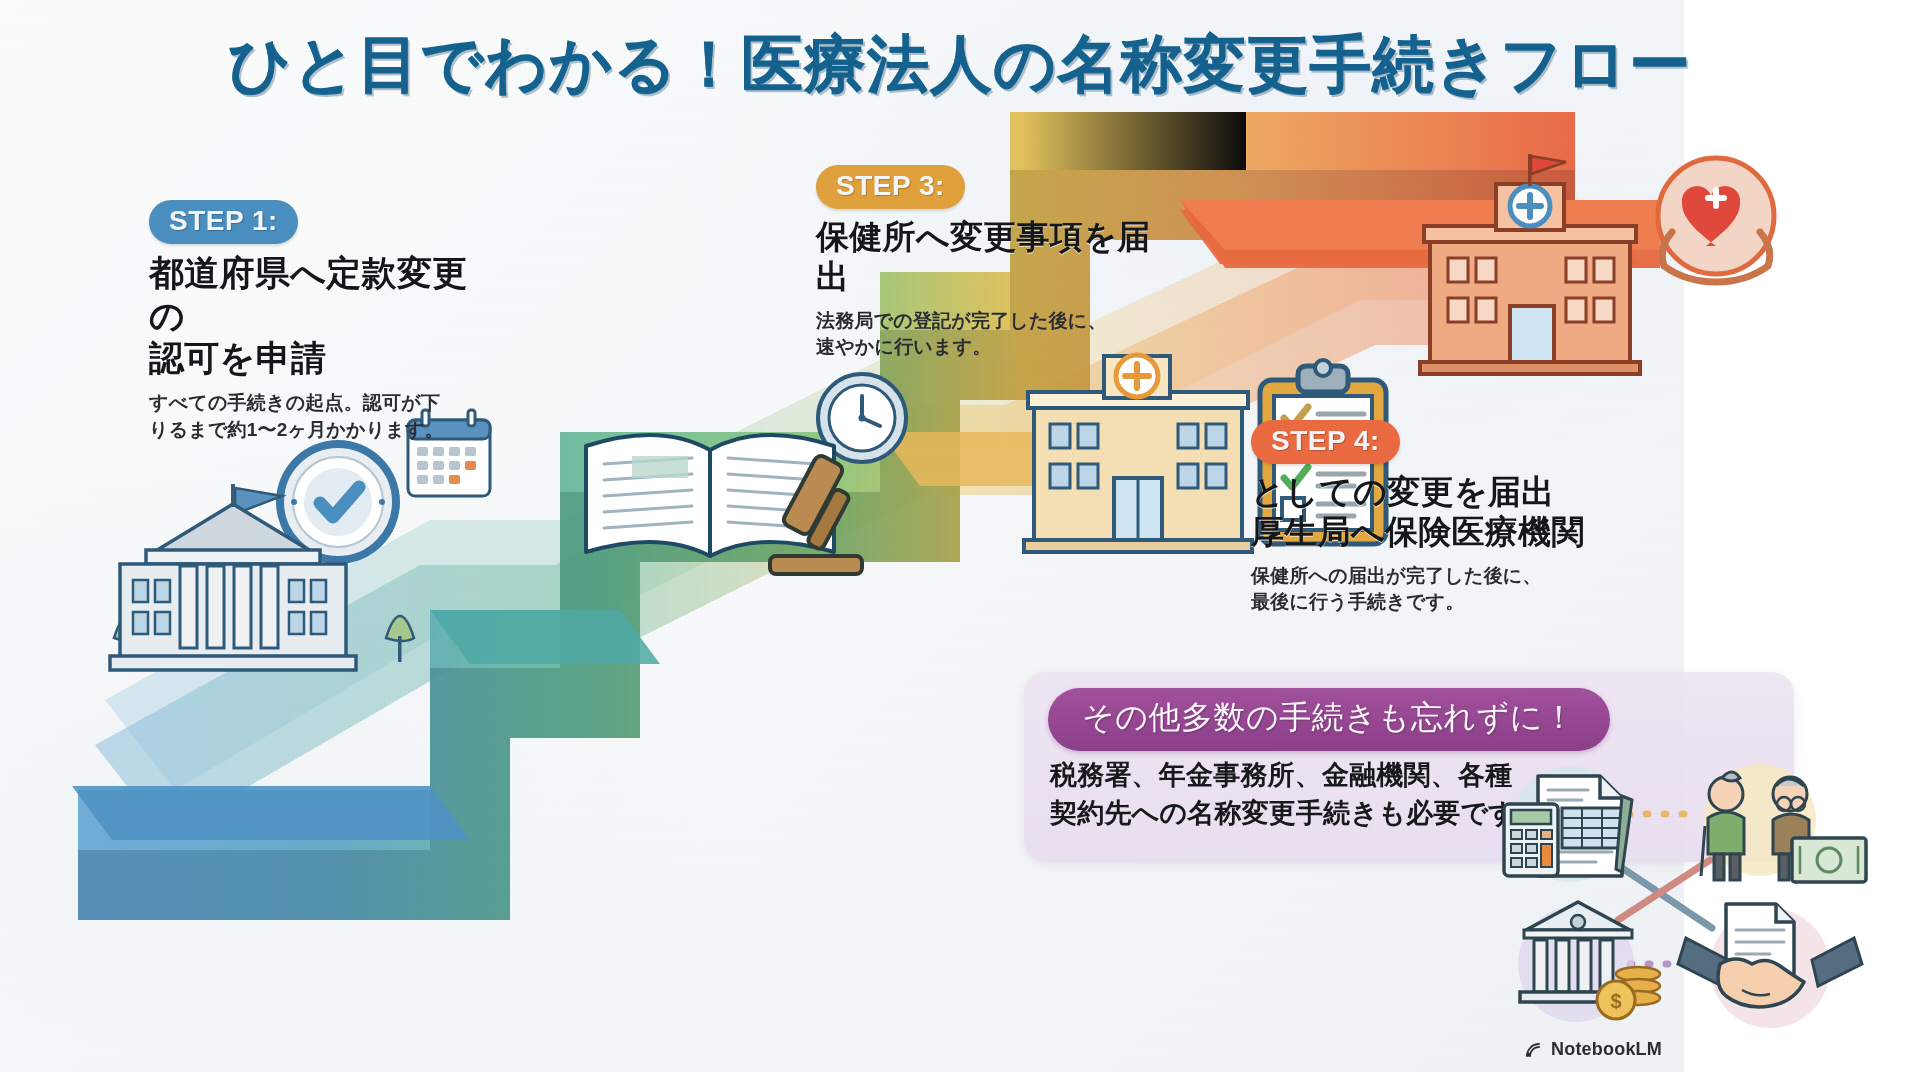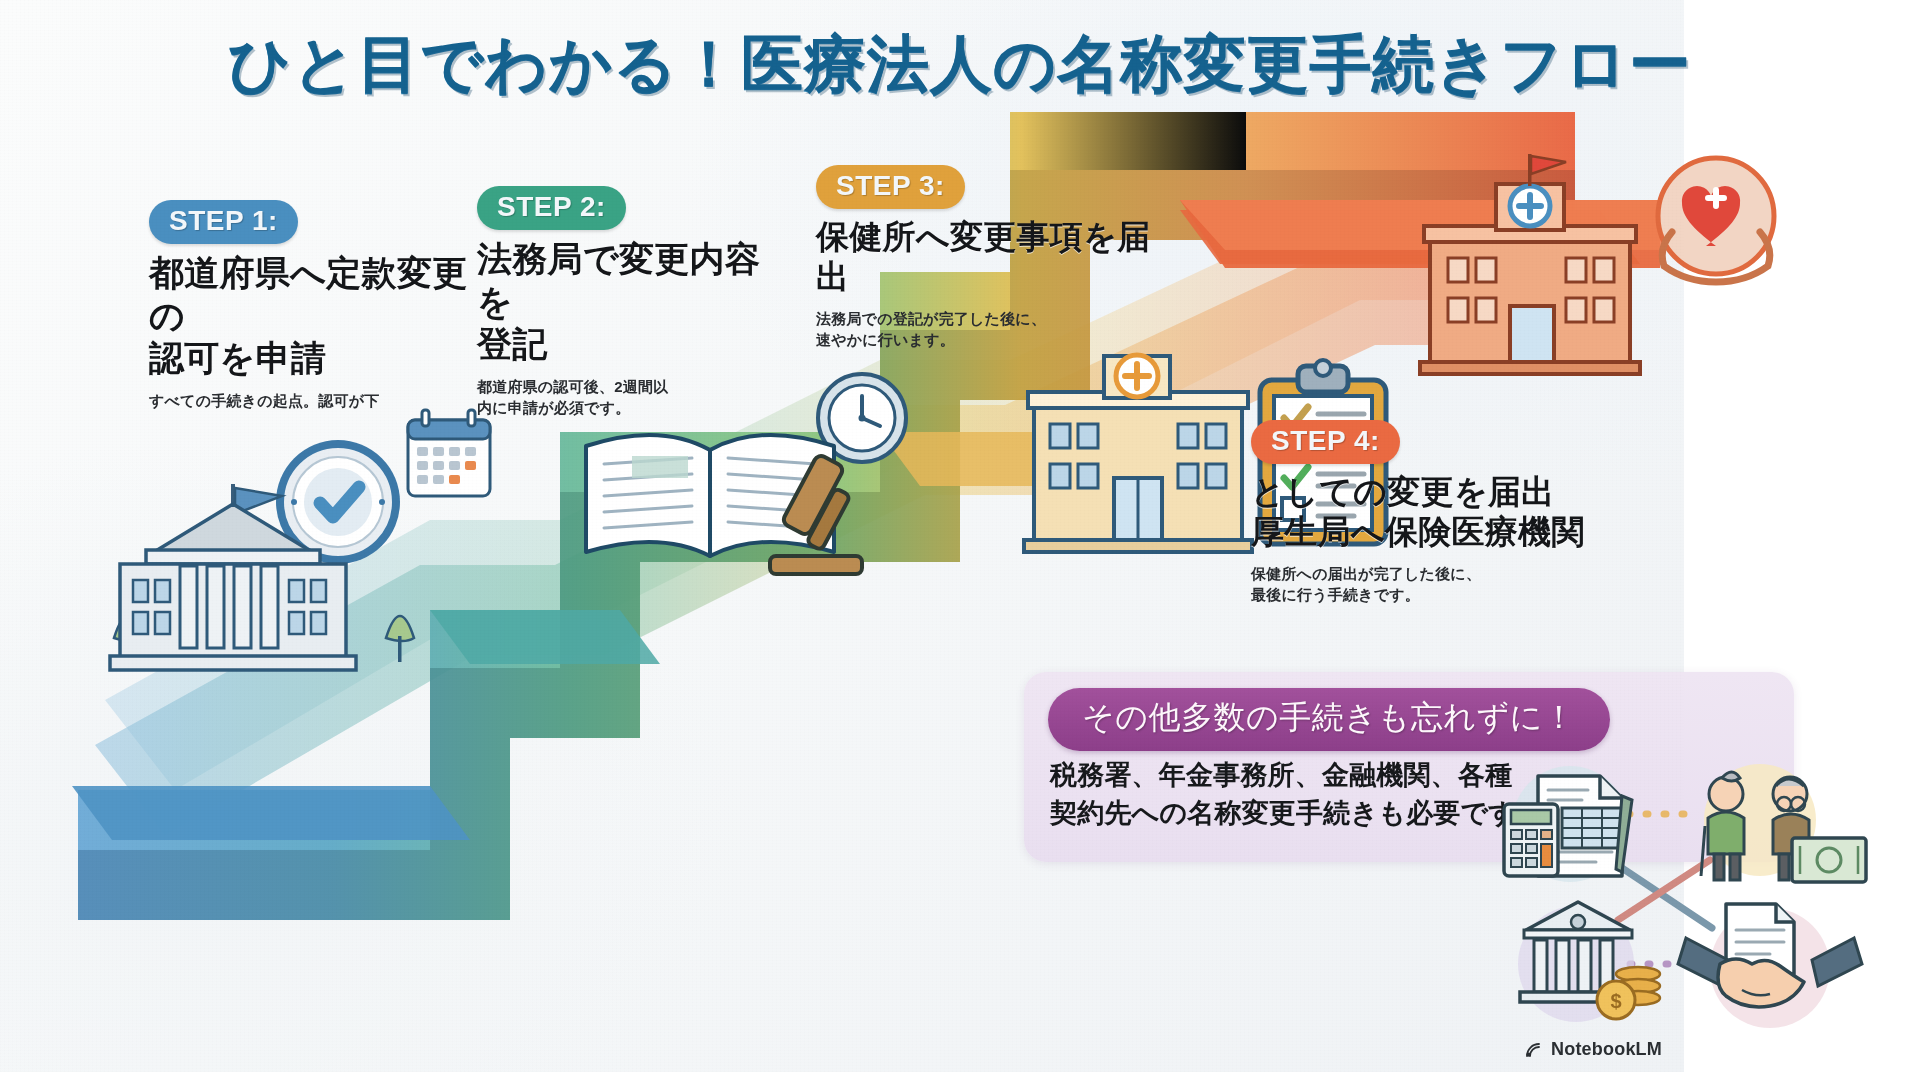--- a/index.html
+++ b/index.html
@@ -44,21 +44,21 @@
   .b2{background:#3aa385;}
   .b3{background:#e0a13c;}
   .b4{background:#ea6a42;}
   .head{
     margin-top:8px;font-size:35px;font-weight:700;line-height:1.22;
     color:#15171a;letter-spacing:.3px;
     text-shadow:0 1px 0 rgba(255,255,255,.7);
   }
   .head.small{font-size:33px;}
   .desc{
-    margin-top:10px;font-size:15px;font-weight:700;line-height:1.42;
+    margin-top:10px;font-size:19px;font-weight:700;line-height:1.42;
     color:#2a2d31;letter-spacing:.2px;
   }
   #s1{left:112px;top:200px;width:330px;margin-left:37px;}
   #s2{left:477px;top:186px;width:290px;}
   #s3{left:816px;top:165px;width:350px;}
   #s4{left:1251px;top:420px;width:340px;}
   
   #callout{
     position:absolute;left:1024px;top:672px;width:770px;height:190px;
     border-radius:22px;
@@ -325,34 +325,24 @@
   </svg>
 
   <div class="step-block" id="s1">
     <span class="badge b1">STEP 1:</span>
     <div class="head">
       <div>都道府県へ定款変更の</div>
       <div>認可を申請</div>
     </div>
     <div class="desc">
       <div>すべての手続きの起点。認可が下</div>
+      <div>りるまで約1〜2ヶ月かかります。</div>
     </div>
   </div>
 
-  <div class="step-block" id="s2">
-    <span class="badge b2">STEP 2:</span>
-    <div class="head">
-      <div>法務局で変更内容を</div>
-      <div>登記</div>
-    </div>
-    <div class="desc">
-      <div>都道府県の認可後、2週間以</div>
-      <div>内に申請が必須です。</div>
-    </div>
-  </div>
 
   <div class="step-block" id="s3">
     <span class="badge b3">STEP 3:</span>
     <div class="head small">
       <div>保健所へ変更事項を届出</div>
     </div>
     <div class="desc">
       <div>法務局での登記が完了した後に、</div>
       <div>速やかに行います。</div>
     </div>

